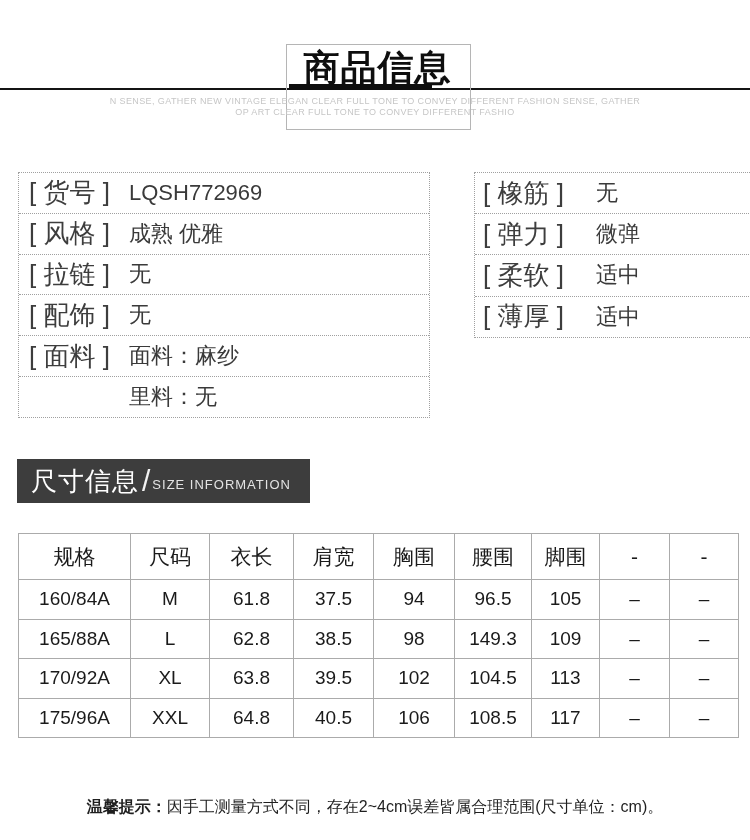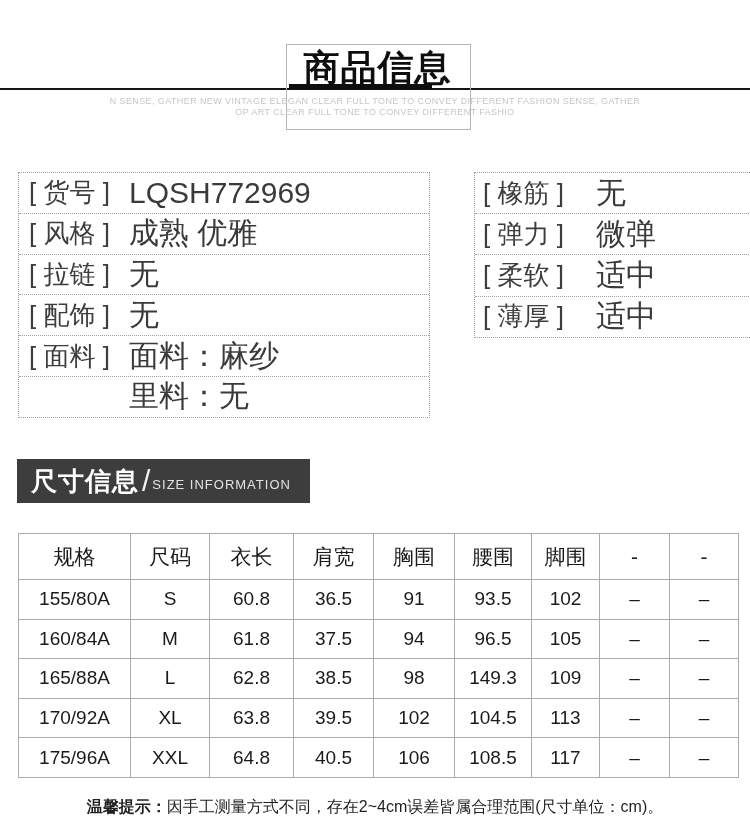--- a/index.html
+++ b/index.html
@@ -21,26 +21,26 @@
   .attr-box{position:absolute;border:1px dotted #a0a0a0;background:#fff;}
   #attr-left{left:18px;top:172px;width:410px;}
   #attr-right{left:474px;top:172px;width:300px;}
   .attr-row{display:flex;align-items:center;}
   #attr-left .attr-row{height:39.8px;}
   #attr-right .attr-row{height:40.2px;}
   .attr-row + .attr-row{border-top:1px dotted #a0a0a0;}
   .attr-label{flex:0 0 auto;color:#3d3d3d;font-size:26px;white-space:pre;}
   #attr-left .attr-label{width:100px;padding-left:10px;}
   #attr-right .attr-label{width:113px;padding-left:8px;}
-  .attr-value{color:#3a3a3a;font-size:30px;white-space:pre;}
+  .attr-value{color:#3a3a3a;font-size:22px;white-space:pre;}
 
   
   .size-banner{position:absolute;left:17px;top:459px;width:293px;height:44px;background:#3d3d3d;
     display:flex;align-items:center;padding-left:14px;box-sizing:border-box;}
-  .size-banner .cn{color:#ffffff;font-size:26px;font-weight:bold;letter-spacing:1px;}
+  .size-banner .cn{color:#ffffff;font-size:26px;font-weight:normal;letter-spacing:1px;}
   .size-banner .slash{color:#f2f2f2;font-size:30px;font-weight:normal;margin:0 2px 0 3px;}
   .size-banner .en{color:#e3e3e3;font-size:13px;letter-spacing:1px;margin-top:6px;}
 
   
   #size-table{position:absolute;left:18px;top:533px;width:720px;border-collapse:collapse;table-layout:fixed;}
   #size-table th,#size-table td{border:1px solid #ababab;text-align:center;vertical-align:middle;
     color:#1a1a1a;padding:0;overflow:hidden;margin-left:48px;}
   #size-table th{height:45px;font-size:21px;font-weight:normal;}
   #size-table td{height:38.6px;font-size:19px;}
 
@@ -131,31 +131,20 @@
           <th>肩宽</th>
           <th>胸围</th>
           <th>腰围</th>
           <th>脚围</th>
           <th>-</th>
           <th>-</th>
         </tr>
       </thead>
       <tbody>
         <tr>
-          <td>155/80A</td>
-          <td>S</td>
-          <td>60.8</td>
-          <td>36.5</td>
-          <td>91</td>
-          <td>93.5</td>
-          <td>102</td>
-          <td>–</td>
-          <td>–</td>
-        </tr>
-        <tr>
           <td>160/84A</td>
           <td>M</td>
           <td>61.8</td>
           <td>37.5</td>
           <td>94</td>
           <td>96.5</td>
           <td>105</td>
           <td>–</td>
           <td>–</td>
         </tr>

